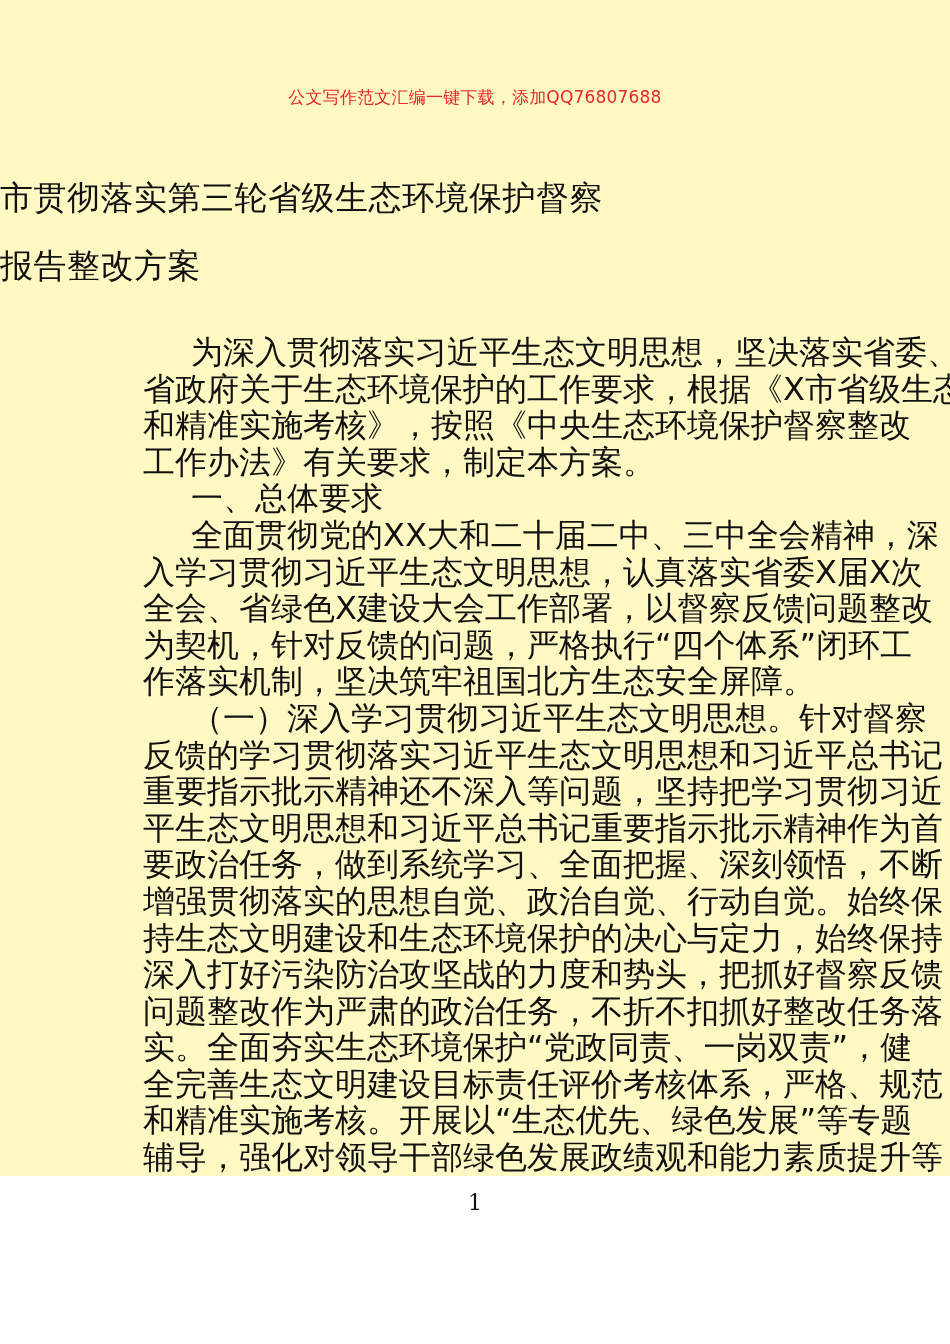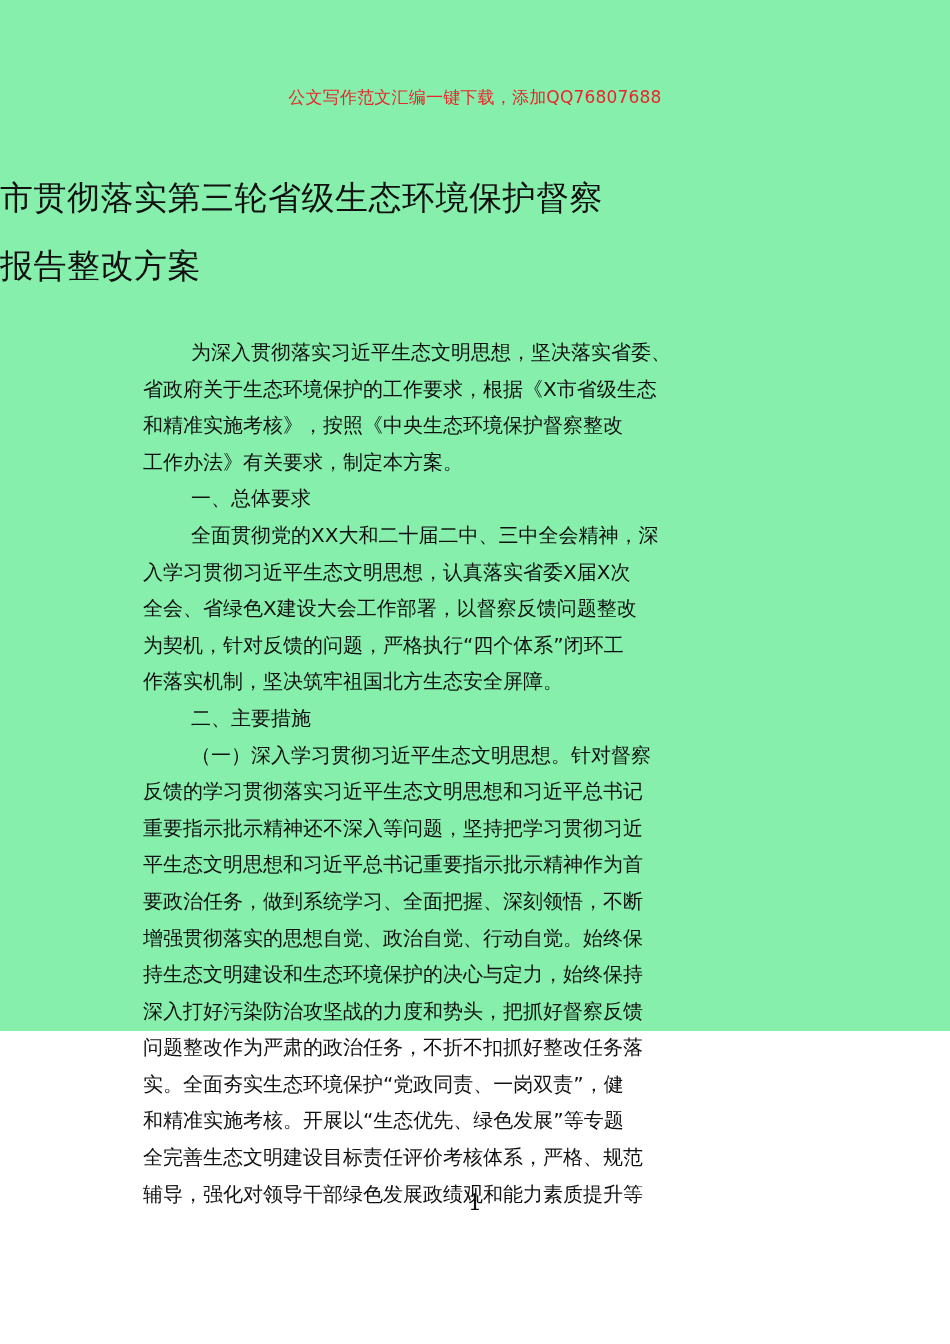--- a/index.html
+++ b/index.html
@@ -1,22 +1,22 @@
 <!DOCTYPE html>
 <html><head>
   <meta charset="utf-8">
   <style>
     html, body { margin: 0; padding: 0; background: #ffffff; }
     body { width: 950px; height: 1344px; position: relative; overflow: hidden; font-family: "DejaVu Sans", sans-serif; color: #000; }
-    .page { position: absolute; left: 0; top: 0; width: 950px; height: 1031px; background: #86efac; }
+    .page { position: absolute; left: 0; top: 0; width: 950px; height: 1176px; background: #fef9c3; }
     .watermark { position: absolute; top: 86px; left: 0; width: 950px; text-align: center; font-size: 17px; color: #e8262a; letter-spacing: 0.2px; }
     .title { position: absolute; left: 0; width: 950px; text-align: left; font-size: 33px; color: #111; letter-spacing: 0.5px; }
     .title.l1 { top: 176px; }
     .title.l2 { top: 244px; }
-    .body-text { position: absolute; left: 143px; width: 664px; font-size: 20px; line-height: 36.6px; text-align: justify; text-align-last: left; color: #111; }
+    .body-text { position: absolute; left: 143px; width: 664px; font-size: 32px; line-height: 36.6px; text-align: justify; text-align-last: left; color: #111; }
     .line { display: block; white-space: nowrap; }
     .line.indent { padding-left: 48px; }
     .page-number { position: absolute; top: 1190px; left: 0; width: 950px; text-align: center; font-family: "DejaVu Serif", serif; font-size: 22px; color: #111; }
   </style>
 </head>
 <body>
 
 <div class="page">
   <div class="watermark">公文写作范文汇编一键下载，添加QQ76807688</div>
 
@@ -27,30 +27,29 @@
       <span class="line indent">为深入贯彻落实习近平生态文明思想，坚决落实省委、</span>
       <span class="line">省政府关于生态环境保护的工作要求，根据《X市省级生态</span>
       <span class="line">和精准实施考核》，按照《中央生态环境保护督察整改</span>
       <span class="line">工作办法》有关要求，制定本方案。</span>
       <span class="line indent">一、总体要求</span>
       <span class="line indent">全面贯彻党的XX大和二十届二中、三中全会精神，深</span>
       <span class="line">入学习贯彻习近平生态文明思想，认真落实省委X届X次</span>
       <span class="line">全会、省绿色X建设大会工作部署，以督察反馈问题整改</span>
       <span class="line">为契机，针对反馈的问题，严格执行“四个体系”闭环工</span>
       <span class="line">作落实机制，坚决筑牢祖国北方生态安全屏障。</span>
-      <span class="line indent">二、主要措施</span>
       <span class="line indent">（一）深入学习贯彻习近平生态文明思想。针对督察</span>
       <span class="line">反馈的学习贯彻落实习近平生态文明思想和习近平总书记</span>
       <span class="line">重要指示批示精神还不深入等问题，坚持把学习贯彻习近</span>
       <span class="line">平生态文明思想和习近平总书记重要指示批示精神作为首</span>
       <span class="line">要政治任务，做到系统学习、全面把握、深刻领悟，不断</span>
       <span class="line">增强贯彻落实的思想自觉、政治自觉、行动自觉。始终保</span>
       <span class="line">持生态文明建设和生态环境保护的决心与定力，始终保持</span>
       <span class="line">深入打好污染防治攻坚战的力度和势头，把抓好督察反馈</span>
       <span class="line">问题整改作为严肃的政治任务，不折不扣抓好整改任务落</span>
       <span class="line">实。全面夯实生态环境保护“党政同责、一岗双责”，健</span>
+      <span class="line">全完善生态文明建设目标责任评价考核体系，严格、规范</span>
       <span class="line">和精准实施考核。开展以“生态优先、绿色发展”等专题</span>
-      <span class="line">全完善生态文明建设目标责任评价考核体系，严格、规范</span>
       <span class="line">辅导，强化对领导干部绿色发展政绩观和能力素质提升等</span>
     </div>
 
   <div class="page-number">1</div>
 </div>
 
 </body></html>

